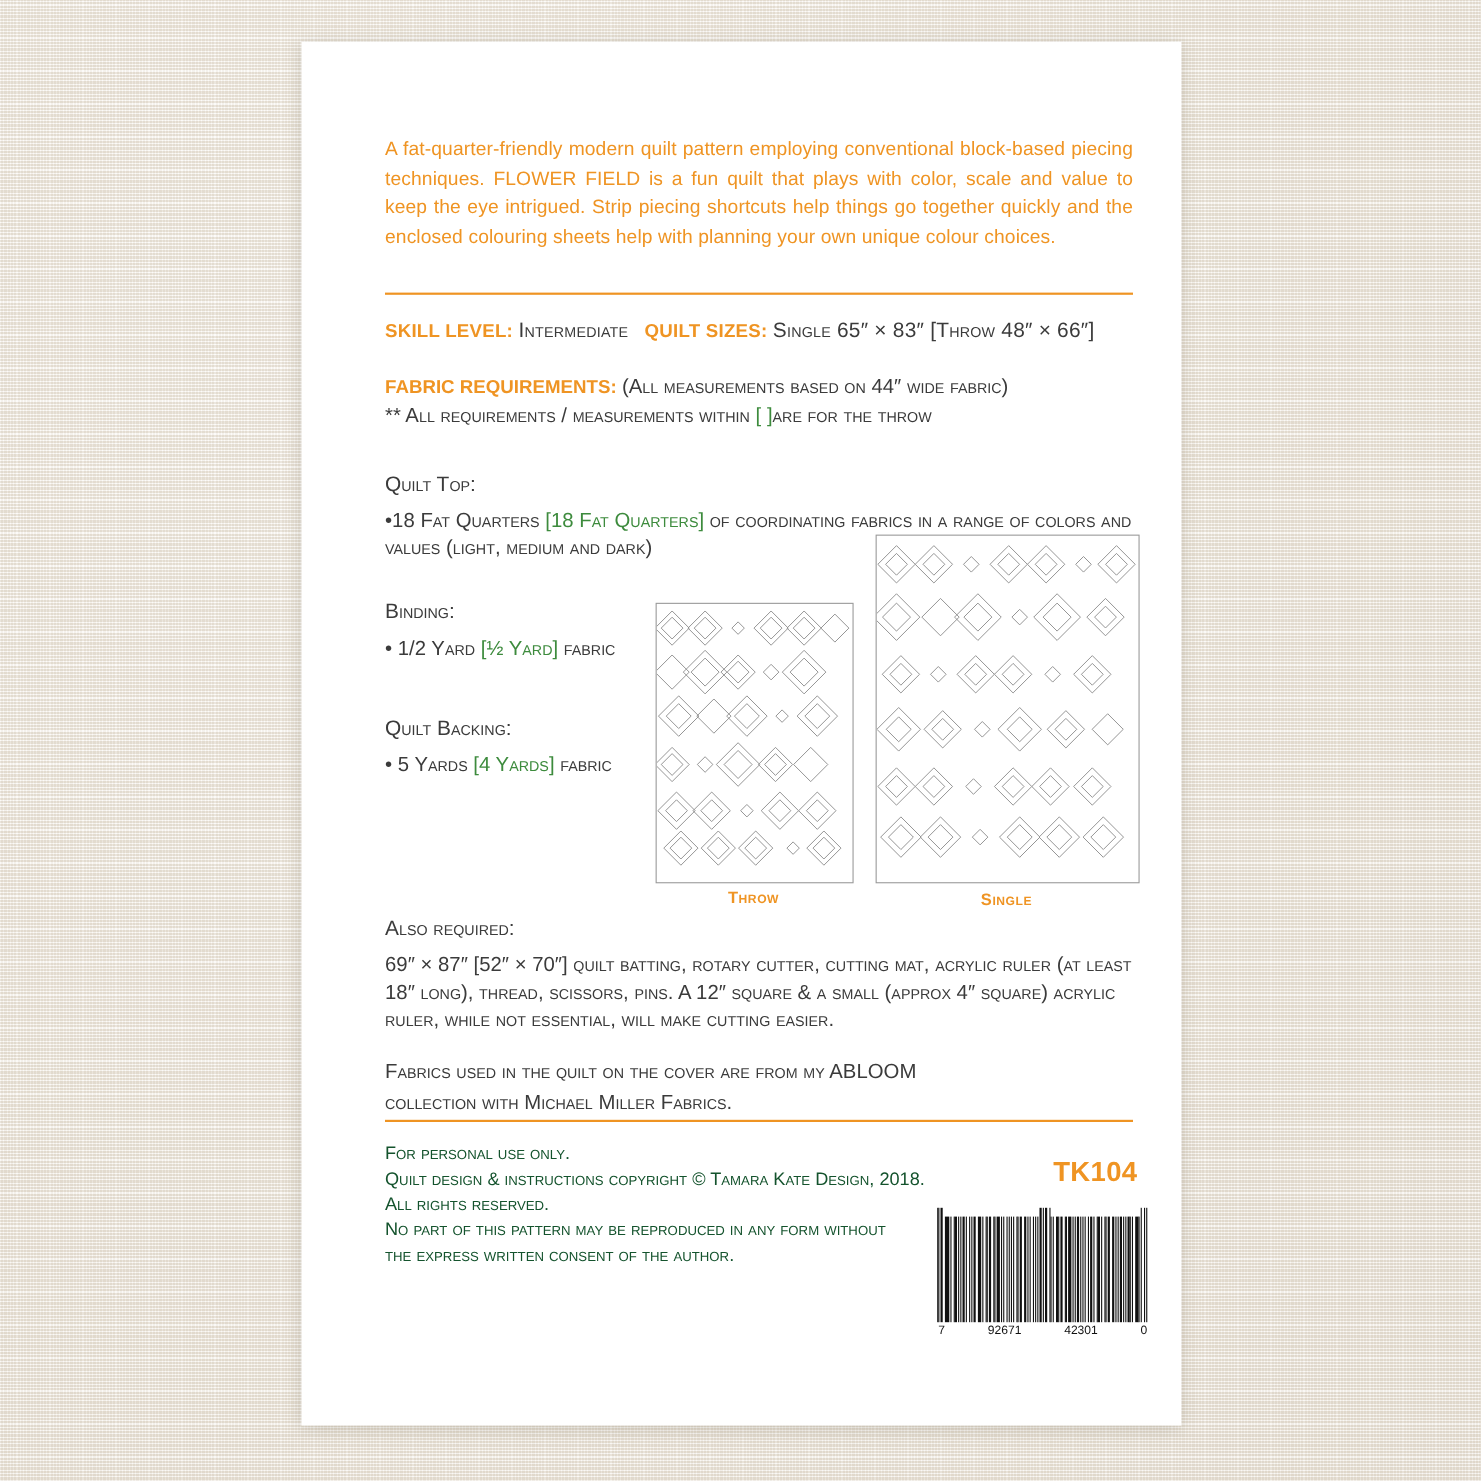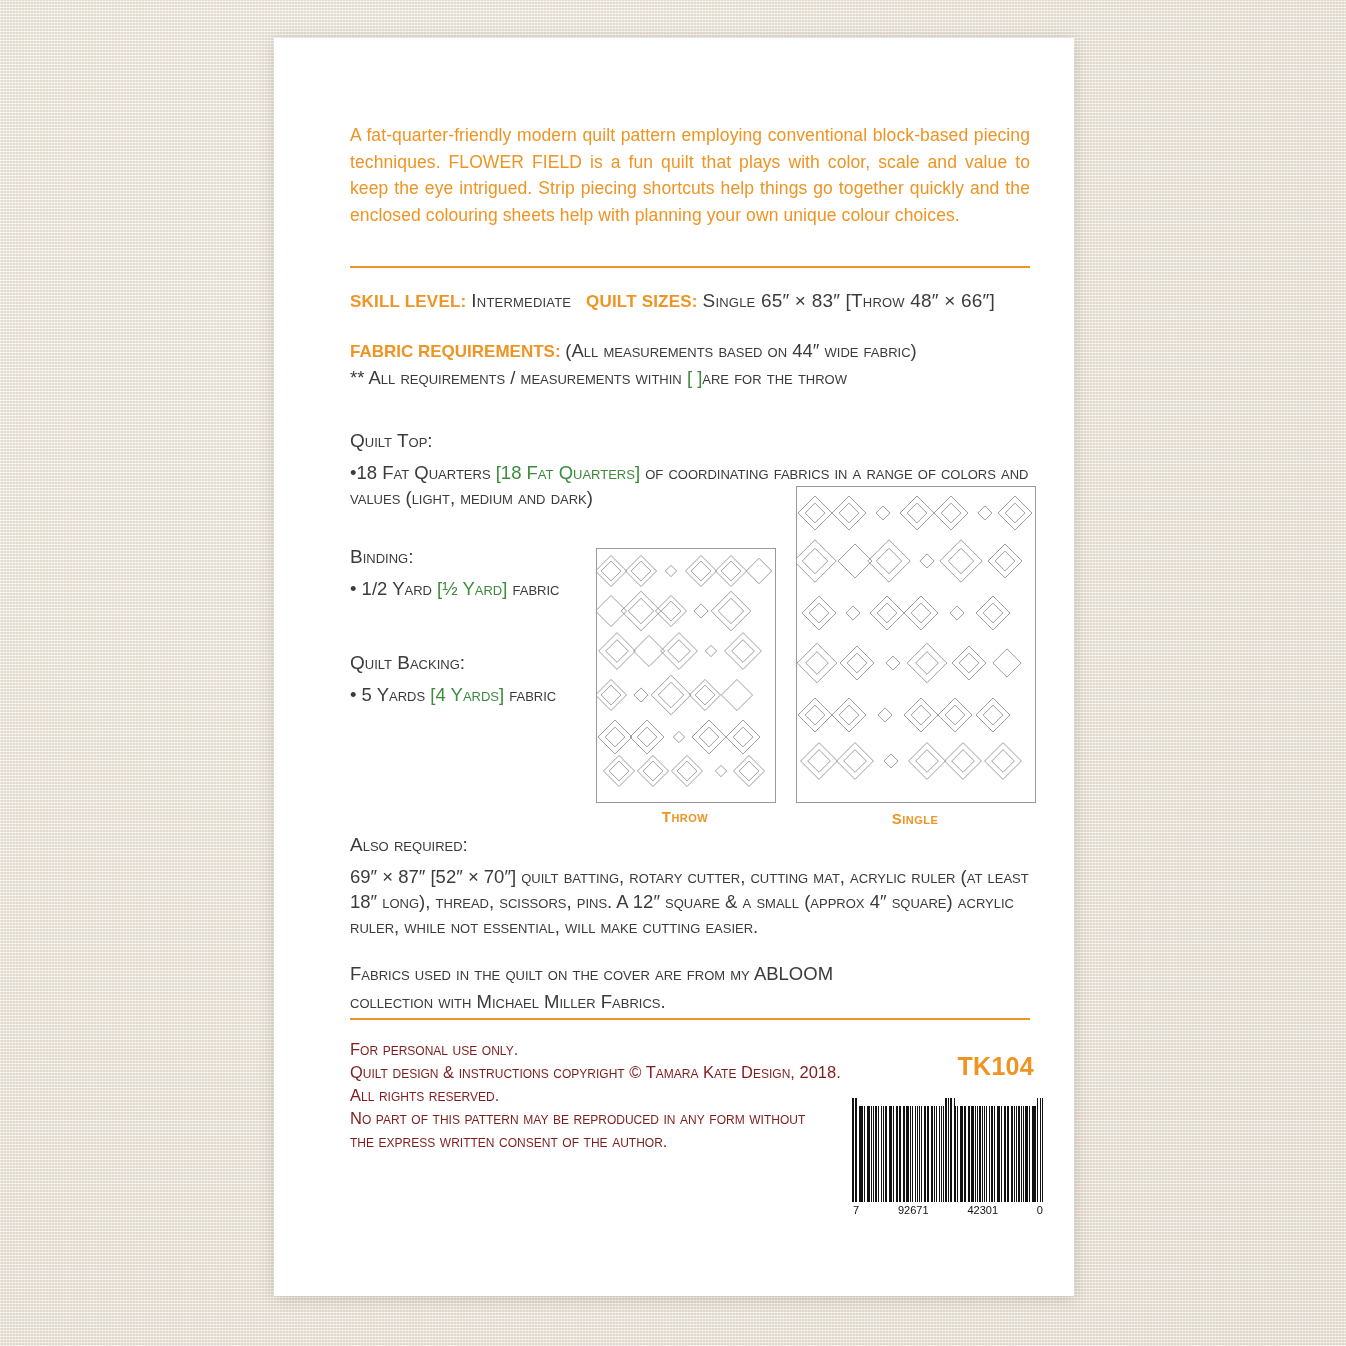--- a/index.html
+++ b/index.html
@@ -156,21 +156,21 @@
   }
 
   .legal {
     position: absolute;
     top: 1000px;
     left: 0;
     width: 520px;
     font-variant: small-caps;
     font-size: 16.5px;
     line-height: 23px;
-    color: #7f1d1d;
+    color: #14532d;
   }
 
   .sku {
     position: absolute;
     right: 0;
     top: 1014px;
     font-size: 25px;
     font-weight: bold;
     color: #ef9423;
     letter-spacing: .3px;

